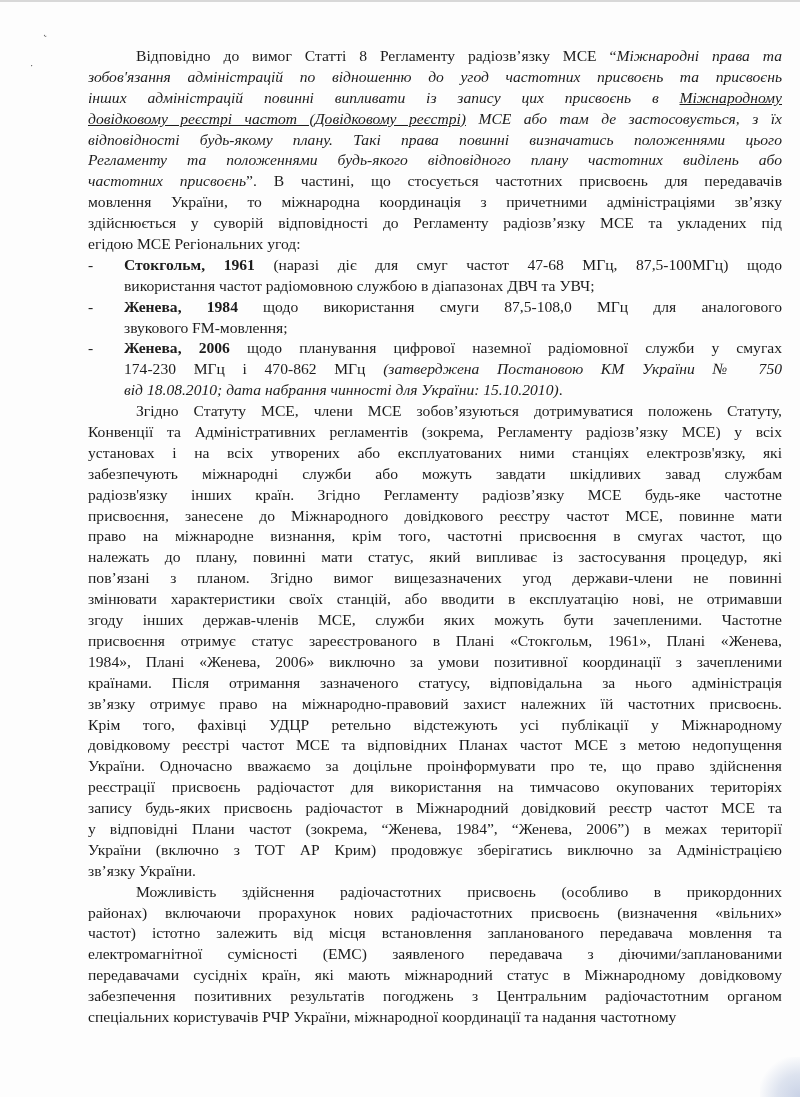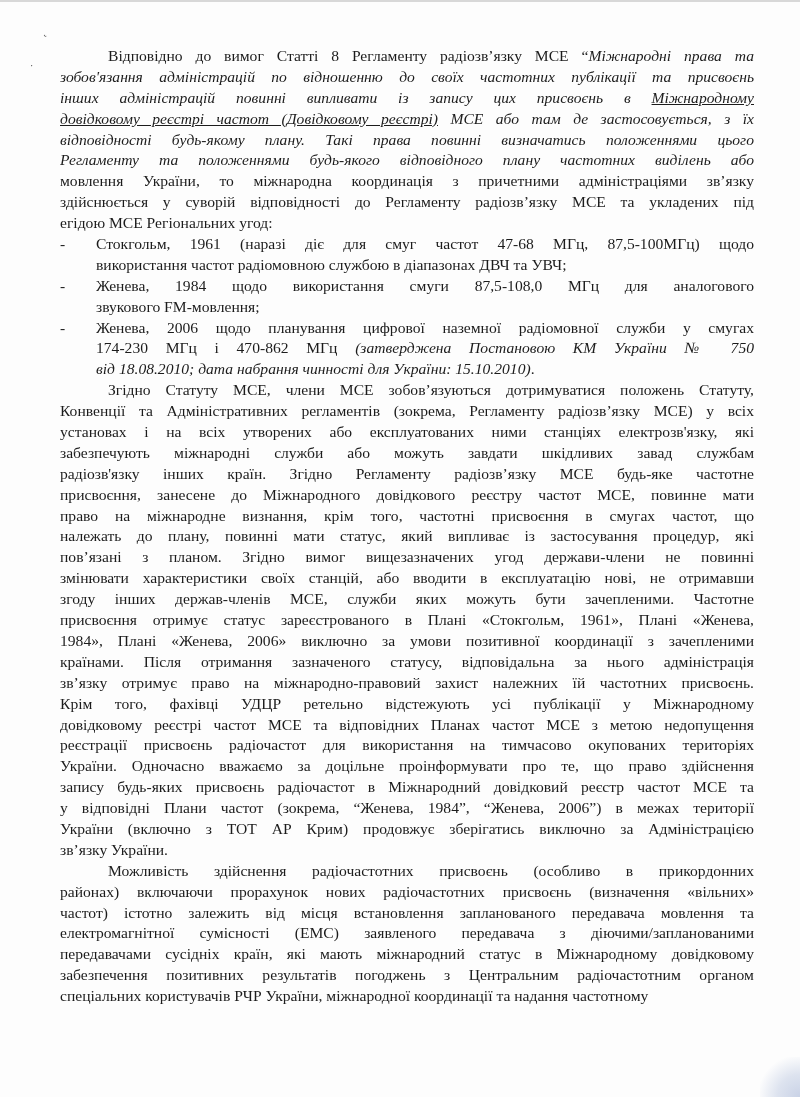--- a/index.html
+++ b/index.html
@@ -1,53 +1,54 @@
 <!DOCTYPE html>
 <html><head>
 <meta charset="utf-8">
 <style>
   html, body { margin: 0; padding: 0; }
   body {
     width: 800px; height: 1097px; background: #fdfdfd; position: relative; overflow: hidden;
     font-family: "Liberation Serif", serif; color: #1c1c1c;
   }
-  .page { position: absolute; left: 60px; top: 46px; width: 694px; }
+  .page { position: absolute; left: 88px; top: 46px; width: 694px; }
   .line {
     height: 20.9px; line-height: 20.9px; font-size: 15.6px; white-space: nowrap;
     text-align: justify; text-align-last: justify; overflow: hidden;
   }
   .line.last { text-align-last: left; }
   .indent { padding-left: 48px; }
   .bullet-line { padding-left: 36px; position: relative; }
   .bullet-cont { padding-left: 36px; font-family: Liberation Serif, serif; }
   .dash { position: absolute; left: 0; top: 0; width: 14px; text-align: left; }
   i { font-style: italic; }
-  b { font-weight: normal; }
+  b { font-weight: bold; }
   u { }
   .speck { position: absolute; font-size: 10px; color: #444; }
   .topline { position: absolute; left: 0; top: 0; width: 800px; height: 2px; background: #d8d8d8; }
   .stamp { position: absolute; right: 0; bottom: 0; width: 40px; height: 40px;
     background: radial-gradient(circle at 100% 100%, #c9d2e6 0%, #dde3ef 40%, rgba(253,253,253,0) 75%); }
 </style>
 </head>
 <body>
 
 <div class="topline"></div>
 <div class="speck" style="left:44px; top:30px;">˞</div>
 <div class="speck" style="left:30px; top:60px;">·</div>
 
 <div class="page">
 
   <div>
     <div class="line indent"><span>Відповідно до вимог Статті 8 Регламенту радіозв’язку МСЕ “</span><i>Міжнародні права та</i></div>
-    <div class="line"><i>зобов'язання адміністрацій по відношенню до своїх частотних публікації та присвоєнь</i></div>
+    <div class="line"><i>зобов'язання адміністрацій по відношенню до угод частотних присвоєнь та присвоєнь</i></div>
     <div class="line"><i>інших адміністрацій повинні випливати із запису цих присвоєнь в </i><i><u>Міжнародному</u></i></div>
     <div class="line"><i><u>довідковому реєстрі частот (Довідковому реєстрі)</u></i><i> МСЕ або там де застосовується, з їх</i></div>
     <div class="line"><i>відповідності будь-якому плану. Такі права повинні визначатись положеннями цього</i></div>
     <div class="line"><i>Регламенту та положеннями будь-якого відповідного плану частотних виділень або</i></div>
+    <div class="line"><i>частотних присвоєнь</i><span>”. В частині, що стосується частотних присвоєнь для передавачів</span></div>
     <div class="line"><span>мовлення України, то міжнародна координація з причетними адміністраціями зв’язку</span></div>
     <div class="line"><span>здійснюється у суворій відповідності до Регламенту радіозв’язку МСЕ та укладених під</span></div>
     <div class="line last"><span>егідою МСЕ Регіональних угод:</span></div>
   </div>
 
   <div>
     <div>
       <div class="line bullet-line"><span class="dash">-</span><b>Стокгольм, 1961</b><span> (наразі діє для смуг частот 47-68 МГц, 87,5-100МГц) щодо</span></div>
       <div class="line bullet-cont last"><span>використання частот радіомовною службою в діапазонах ДВЧ та УВЧ;</span></div>
     </div>
@@ -73,22 +74,22 @@
       <div class="line">належать до плану, повинні мати статус, який випливає із застосування процедур, які</div>
       <div class="line">пов’язані з планом. Згідно вимог вищезазначених угод держави-члени не повинні</div>
       <div class="line">змінювати характеристики своїх станцій, або вводити в експлуатацію нові, не отримавши</div>
       <div class="line">згоду інших держав-членів МСЕ, служби яких можуть бути зачепленими. Частотне</div>
       <div class="line">присвоєння отримує статус зареєстрованого в Плані «Стокгольм, 1961», Плані «Женева,</div>
       <div class="line">1984», Плані «Женева, 2006» виключно за умови позитивної координації з зачепленими</div>
       <div class="line">країнами. Після отримання зазначеного статусу, відповідальна за нього адміністрація</div>
       <div class="line">зв’язку отримує право на міжнародно-правовий захист належних їй частотних присвоєнь.</div>
       <div class="line">Крім того, фахівці УДЦР ретельно відстежують усі публікації у Міжнародному</div>
       <div class="line">довідковому реєстрі частот МСЕ та відповідних Планах частот МСЕ з метою недопущення</div>
+      <div class="line">України. Одночасно вважаємо за доцільне проінформувати про те, що право здійснення</div>
       <div class="line">реєстрації присвоєнь радіочастот для використання на тимчасово окупованих територіях</div>
-      <div class="line">України. Одночасно вважаємо за доцільне проінформувати про те, що право здійснення</div>
       <div class="line">запису будь-яких присвоєнь радіочастот в Міжнародний довідковий реєстр частот МСЕ та</div>
       <div class="line">у відповідні Плани частот (зокрема, “Женева, 1984”, “Женева, 2006”) в межах території</div>
       <div class="line">України (включно з ТОТ АР Крим) продовжує зберігатись виключно за Адміністрацією</div>
       <div class="line last">зв’язку України.</div>
     </div>
 
   <div id="p3">
       <div class="line indent">Можливість здійснення радіочастотних присвоєнь (особливо в прикордонних</div>
       <div class="line">районах) включаючи прорахунок нових радіочастотних присвоєнь (визначення «вільних»</div>
       <div class="line">частот) істотно залежить від місця встановлення запланованого передавача мовлення та</div>

